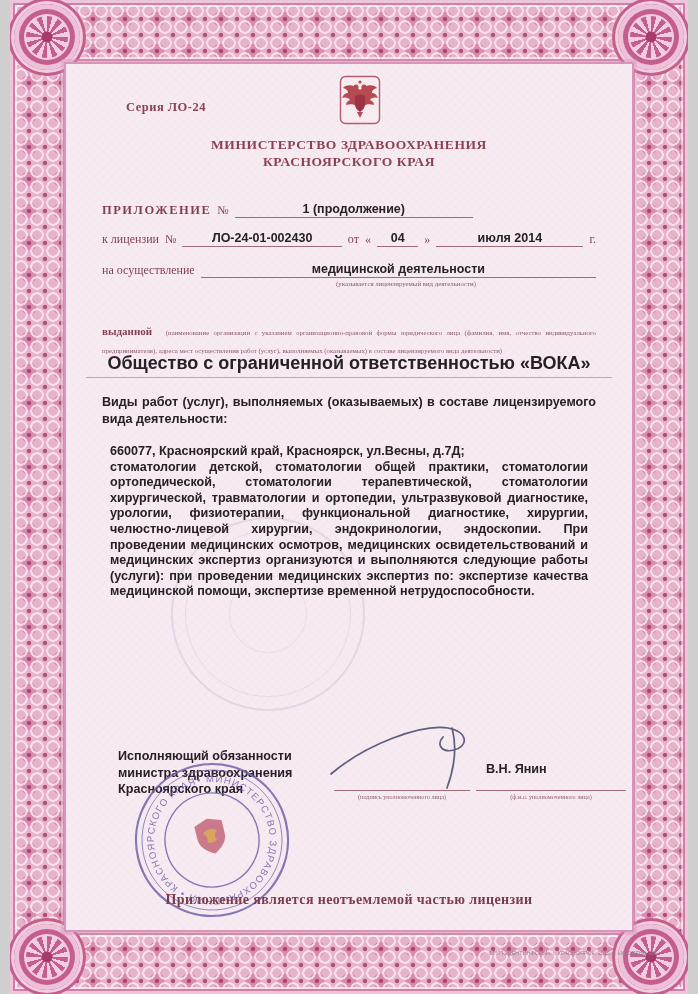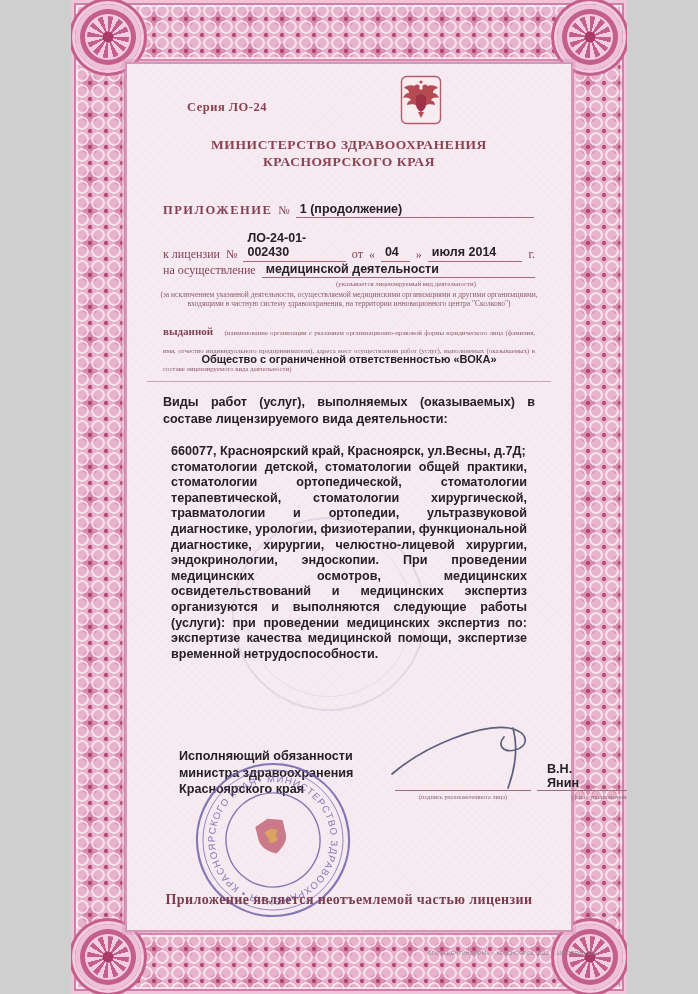--- a/index.html
+++ b/index.html
@@ -1,17 +1,17 @@
 <!DOCTYPE html>
 <html><head>
 <meta charset="utf-8">
 <style>
   html,body { margin:0; padding:0; background:#cfcfcf; }
   .page {
-    position:relative; width:556px; height:994px; margin:0 auto;
+    position:relative; width:678px; height:994px; margin:0 auto;
     background:#efc6d9; overflow:hidden;
     font-family:"Liberation Serif","DejaVu Serif",serif;
   }
   
   .edge {
     position:absolute; background-color:#e7b3ca;
     background-image:
       radial-gradient(circle, rgba(168,58,104,.85) 1.6px, rgba(168,58,104,0) 2.6px),
       radial-gradient(circle, rgba(255,255,255,0) 4.5px, rgba(255,240,248,.75) 5px, rgba(255,240,248,.75) 6.5px, rgba(255,240,248,0) 7px),
       radial-gradient(circle, rgba(197,94,140,.45) 7px, rgba(197,94,140,0) 8.5px);
@@ -63,34 +63,34 @@
     box-shadow:0 0 0 1px rgba(205,170,190,.35);
   }
   .ministry { position:absolute; top:72px; left:0; right:0; text-align:center;
     font-size:13.5px; font-weight:700; letter-spacing:.6px; color:#8c4150; line-height:17px; }
   
   .form-row { position:absolute; left:36px; right:36px; display:flex; align-items:flex-end;
     gap:6px; font-size:12px; color:#833f50; }
   .row-label { white-space:nowrap; }
   .annex-label { letter-spacing:1.5px; font-weight:600; font-size:12.5px; }
   .blank {
-    border-bottom:1px solid #a06a78; text-align:left;
+    border-bottom:1px solid #a06a78; text-align:center;
     font-family:"Liberation Sans","DejaVu Sans",sans-serif; font-weight:700;
     color:#262028; font-size:12.5px; line-height:1.15; padding:0 4px 1px;
   }
   .hint { font-size:6.8px; color:#8c5a68; line-height:8.6px; }
   .activity-hint { position:absolute; top:216px; left:150px; right:36px; text-align:center; }
   .note { position:absolute; top:226px; left:22px; right:22px; text-align:center;
     font-size:7.5px; color:#8c5a68; line-height:9.4px; }
   .issued { position:absolute; top:257px; left:36px; right:36px; text-align:justify; margin:0; }
   .issued-label { font-weight:700; font-size:11px; color:#833f50; margin-right:7px; }
   .issued-hint { font-size:6.8px; color:#8c5a68; line-height:8.6px; }
   .org {
     position:absolute; top:289px; left:20px; right:20px; text-align:center;
-    font-size:11px; padding-bottom:16px; border-bottom:1px solid rgba(160,106,120,.55);
+    font-size:18px; padding-bottom:3px; border-bottom:1px solid rgba(160,106,120,.55);
   }
   .works-intro { position:absolute; top:330px; left:36px; right:36px; margin:0;
     font-size:12.6px; line-height:16.5px; text-align:justify; }
   .works-body { position:absolute; top:372px; left:36px; right:36px; margin:8px;
     font-size:12.6px; line-height:15.6px; text-align:justify; white-space:pre-line; }
   .preline { white-space:pre-line; }
   .signer { position:absolute; top:668px; left:36px; margin:16px;
     font-size:12.6px; line-height:16.5px; }
   .signer-name { position:absolute; top:698px; left:420px; font-size:12.6px; }
   .sign-line { position:absolute; top:710px; height:16px; border-bottom:1px solid #a06a78; }
@@ -171,21 +171,20 @@
       <span class="blank" style="width:158px">июля 2014</span>
       <span class="row-label">г.</span>
     </div>
 
     <div class="form-row" style="top:198px">
       <span class="row-label">на осуществление</span>
       <span class="blank" style="flex:1">медицинской деятельности</span>
     </div>
     <div class="hint activity-hint">(указывается лицензируемый вид деятельности)</div>
 
-    <div class="note">(за исключением указанной деятельности, осуществляемой медицинскими организациями и другими организациями, входящими в частную систему здравоохранения, на территории инновационного центра "Сколково")</div>
 
     <p class="issued">
       <span class="issued-label">выданной</span>
       <span class="issued-hint">(наименование организации с указанием организационно-правовой формы юридического лица (фамилия, имя, отчество индивидуального предпринимателя), адреса мест осуществления работ (услуг), выполняемых (оказываемых) в составе лицензируемого вида деятельности)</span>
     </p>
 
     <div class="org typed">Общество с ограниченной ответственностью «ВОКА»</div>
 
     <p class="works-intro typed">Виды работ (услуг), выполняемых (оказываемых) в составе лицензируемого вида деятельности:</p>
     <p class="works-body typed">660077, Красноярский край, Красноярск, ул.Весны, д.7Д;

